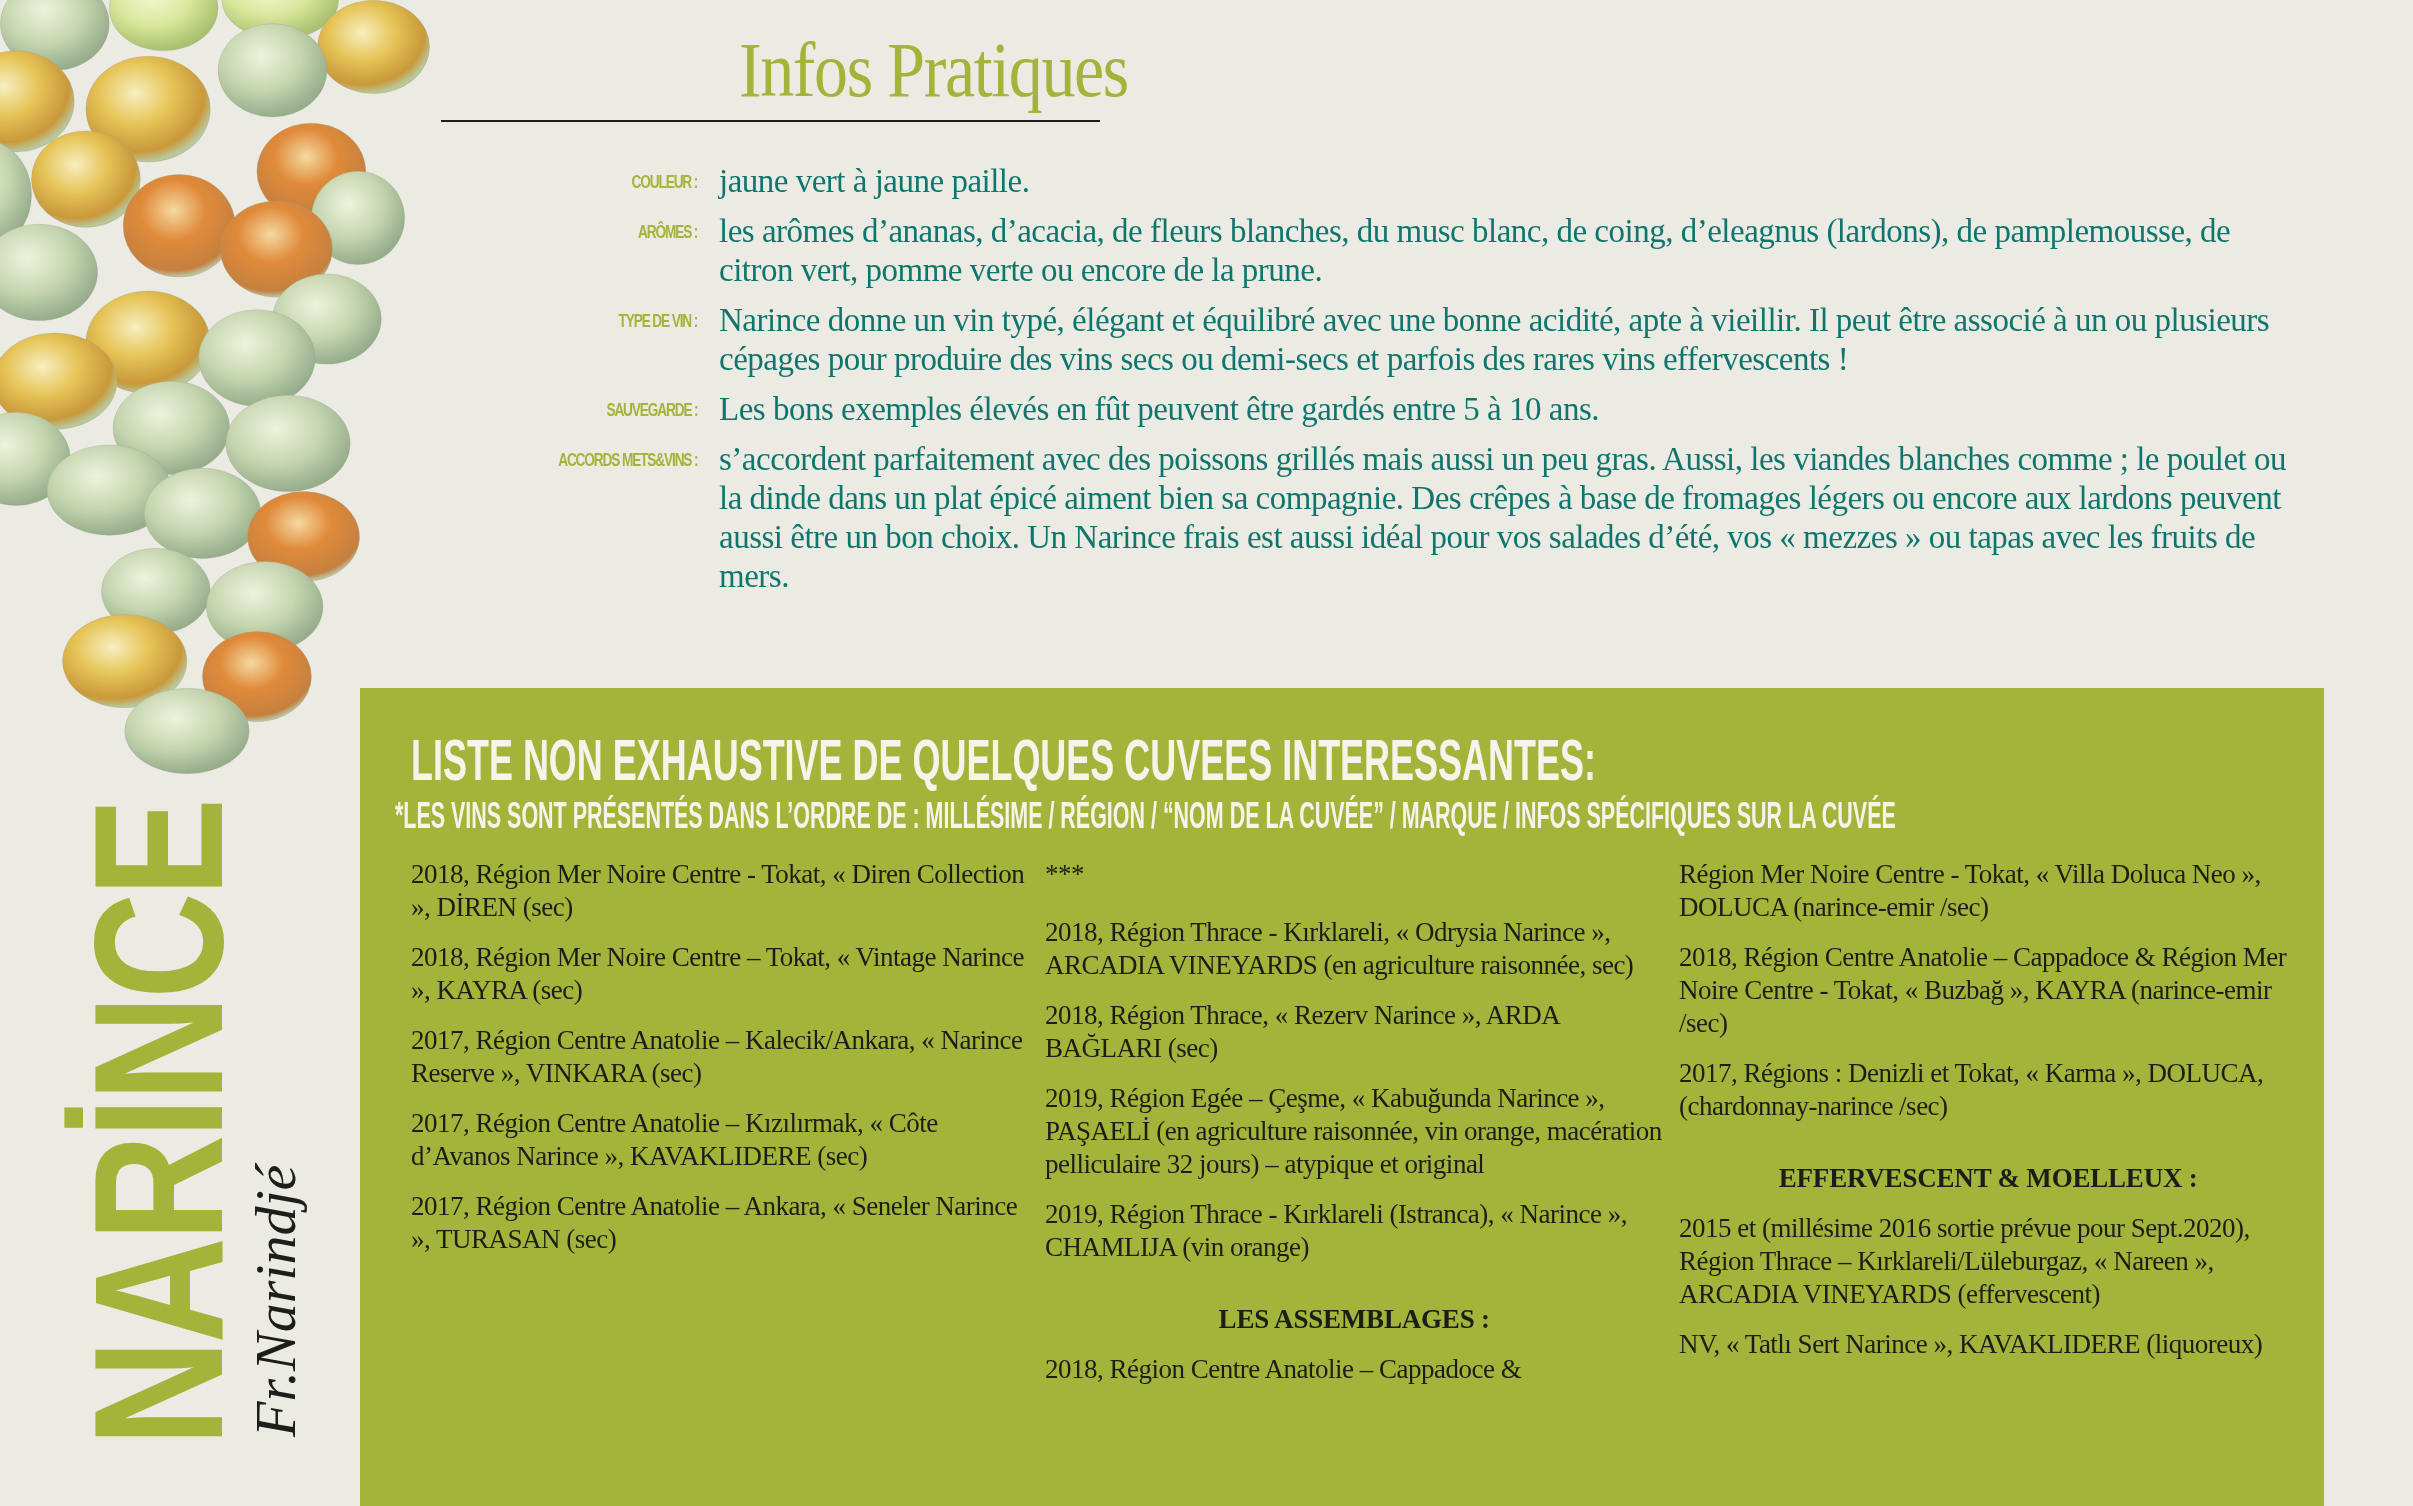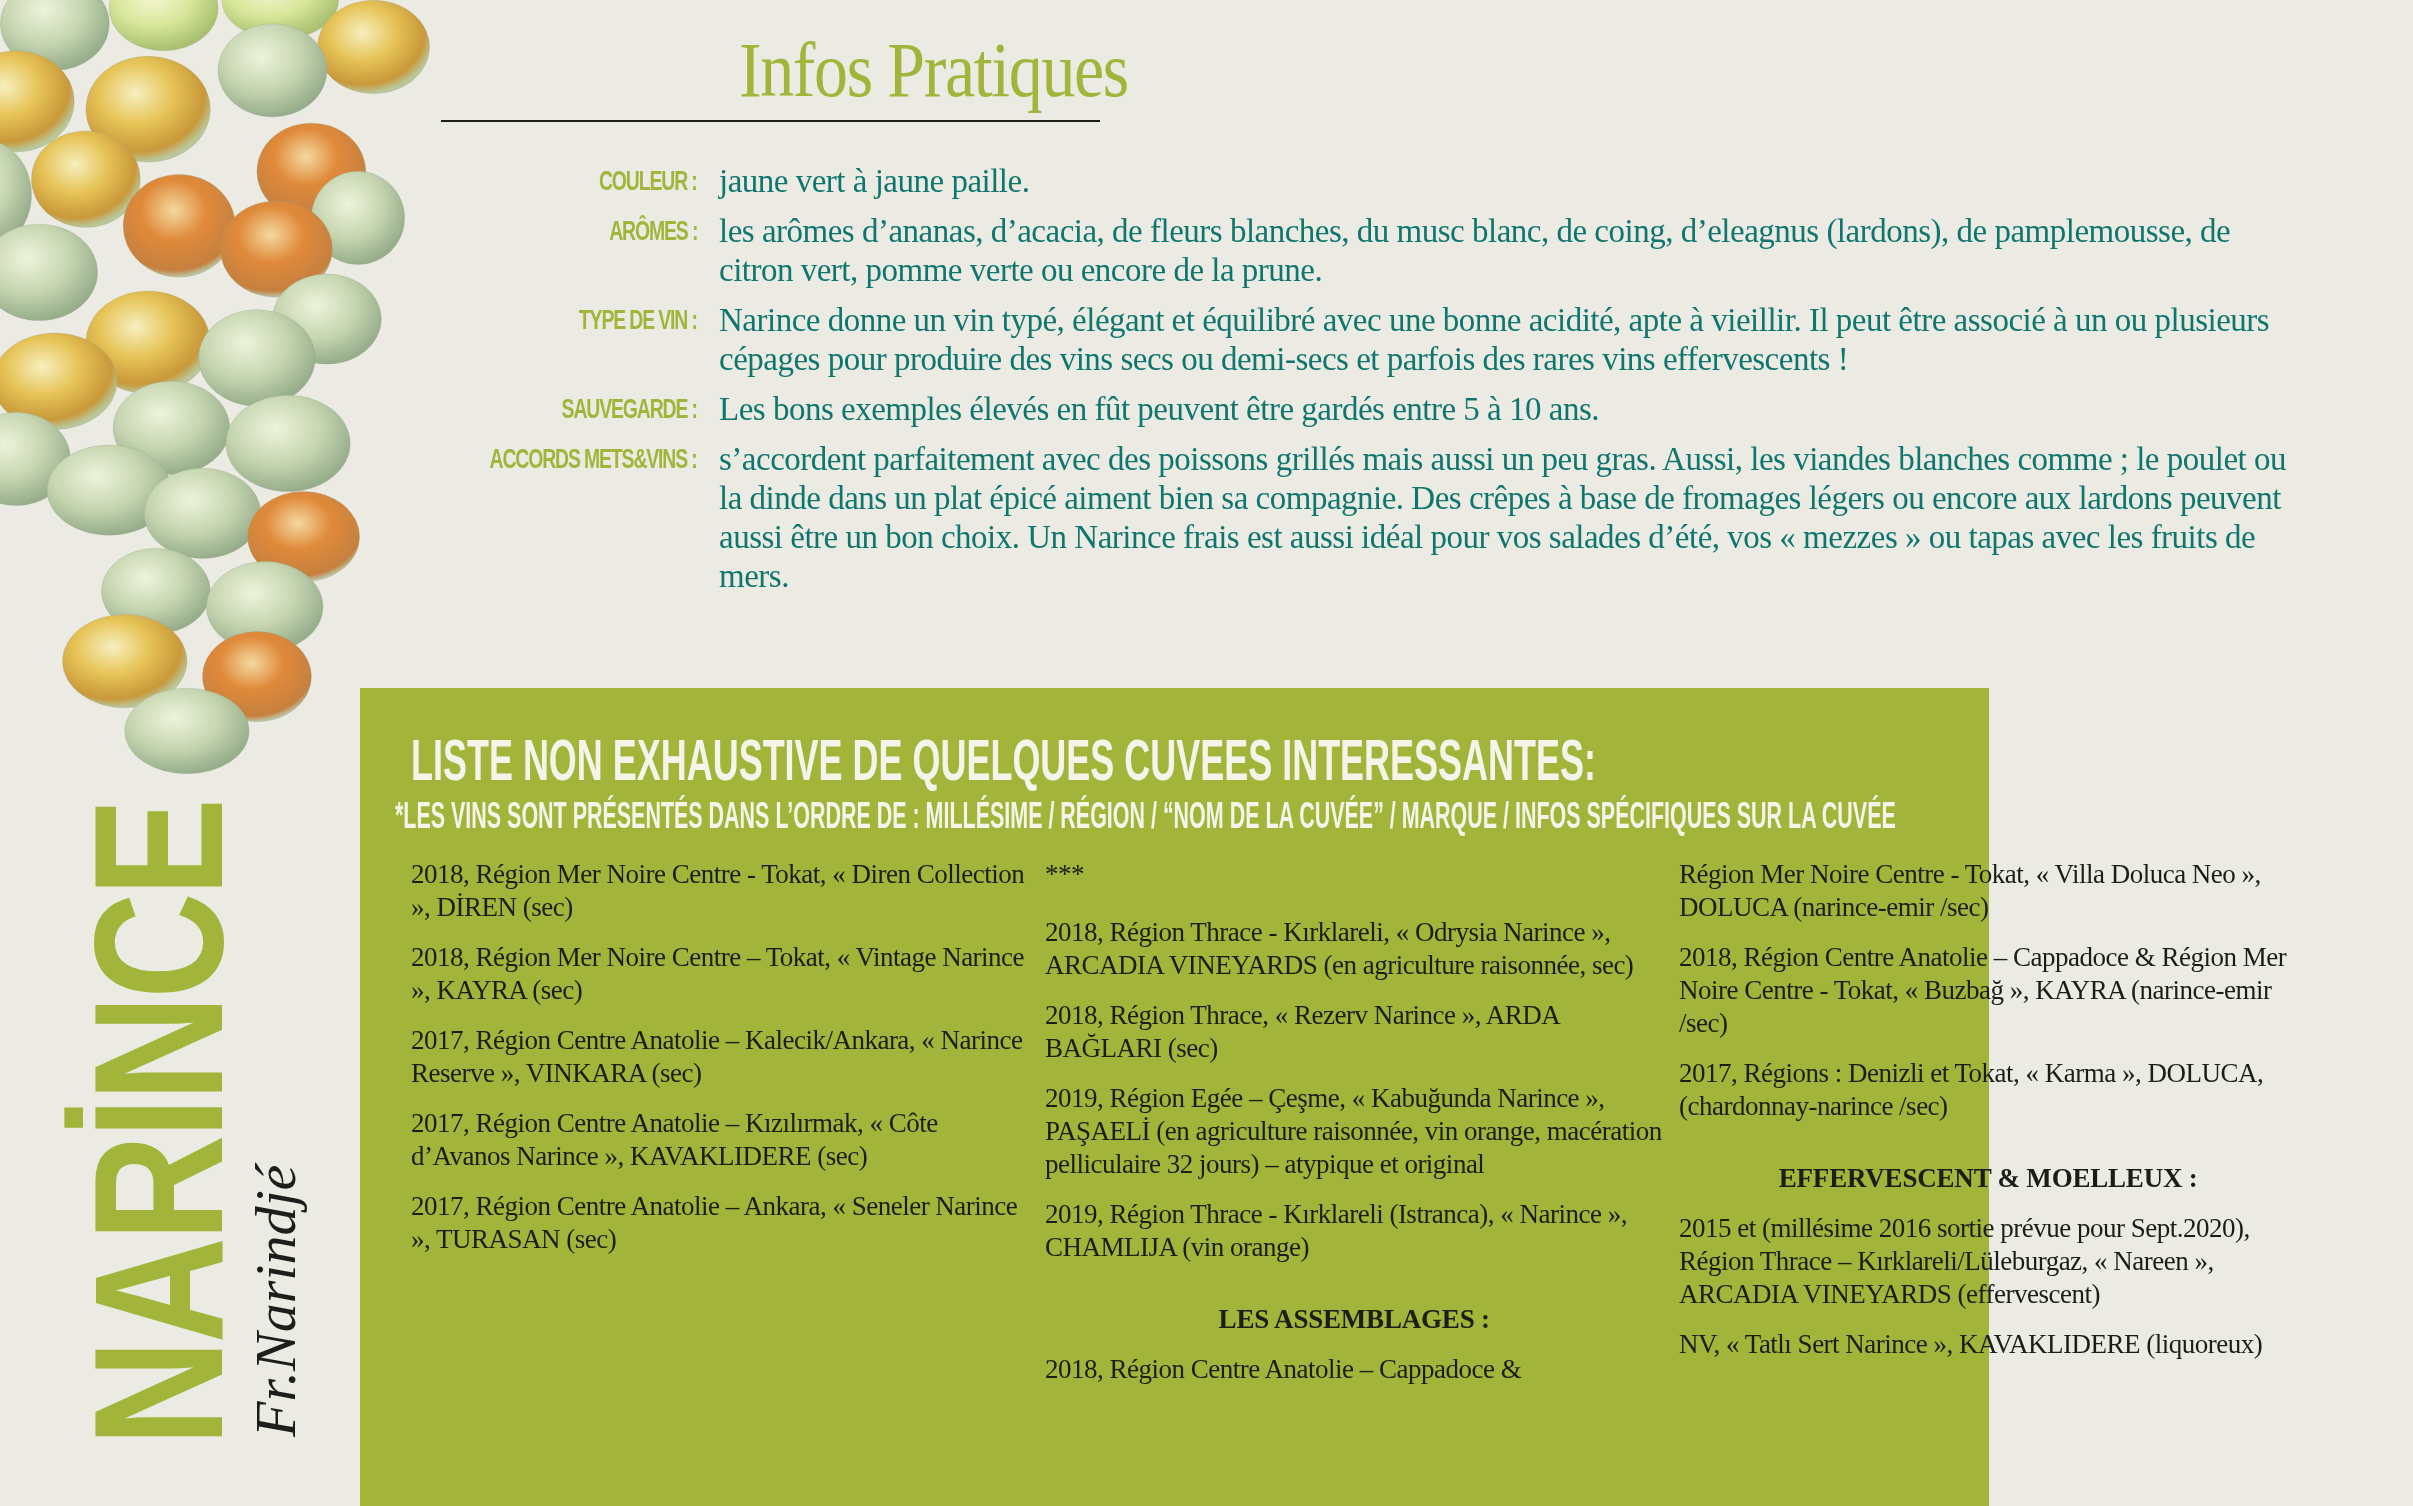--- a/index.html
+++ b/index.html
@@ -25,32 +25,32 @@
   .title-rule {
     position: absolute; left: 441px; top: 120px; width: 659px; height: 2.3px; background: #1d1d1b;
   }
 
   
   .infos { position: absolute; left: 404px; top: 162px; width: 1897px; }
   .info-row { display: flex; margin-bottom: 11px; }
   .info-label {
     width: 315px; flex: 0 0 315px; text-align: right; padding-right: 22px; box-sizing: border-box;
     font-family: "Liberation Sans", "DejaVu Sans", sans-serif; font-weight: bold;
-    font-size: 27px; color: #a2b53a; line-height: 39px;
+    font-size: 19px; color: #a2b53a; line-height: 39px;
     letter-spacing: -1.6px; text-transform: uppercase;
   }
   .info-label span { display: inline-block; transform: scaleX(0.72); transform-origin: right center; white-space: nowrap; }
   .info-text {
     flex: 1; font-size: 33px; line-height: 39px; color: #0f766e;
     letter-spacing: -0.5px;
   }
 
   
   .panel {
-    position: absolute; left: 360px; top: 688px; width: 1629px; height: 819px;
+    position: absolute; left: 360px; top: 688px; width: 1964px; height: 819px;
     background: #a2b53a;
   }
   .panel-title {
     position: absolute; left: 51px; top: 43px;
     font-family: "Liberation Sans", sans-serif; font-weight: bold;
     font-size: 58px; color: #f4f4ea; white-space: nowrap;
     transform: scaleX(0.62); transform-origin: left top; line-height: 1;
   }
   .panel-sub {
     position: absolute; left: 35px; top: 109px;

